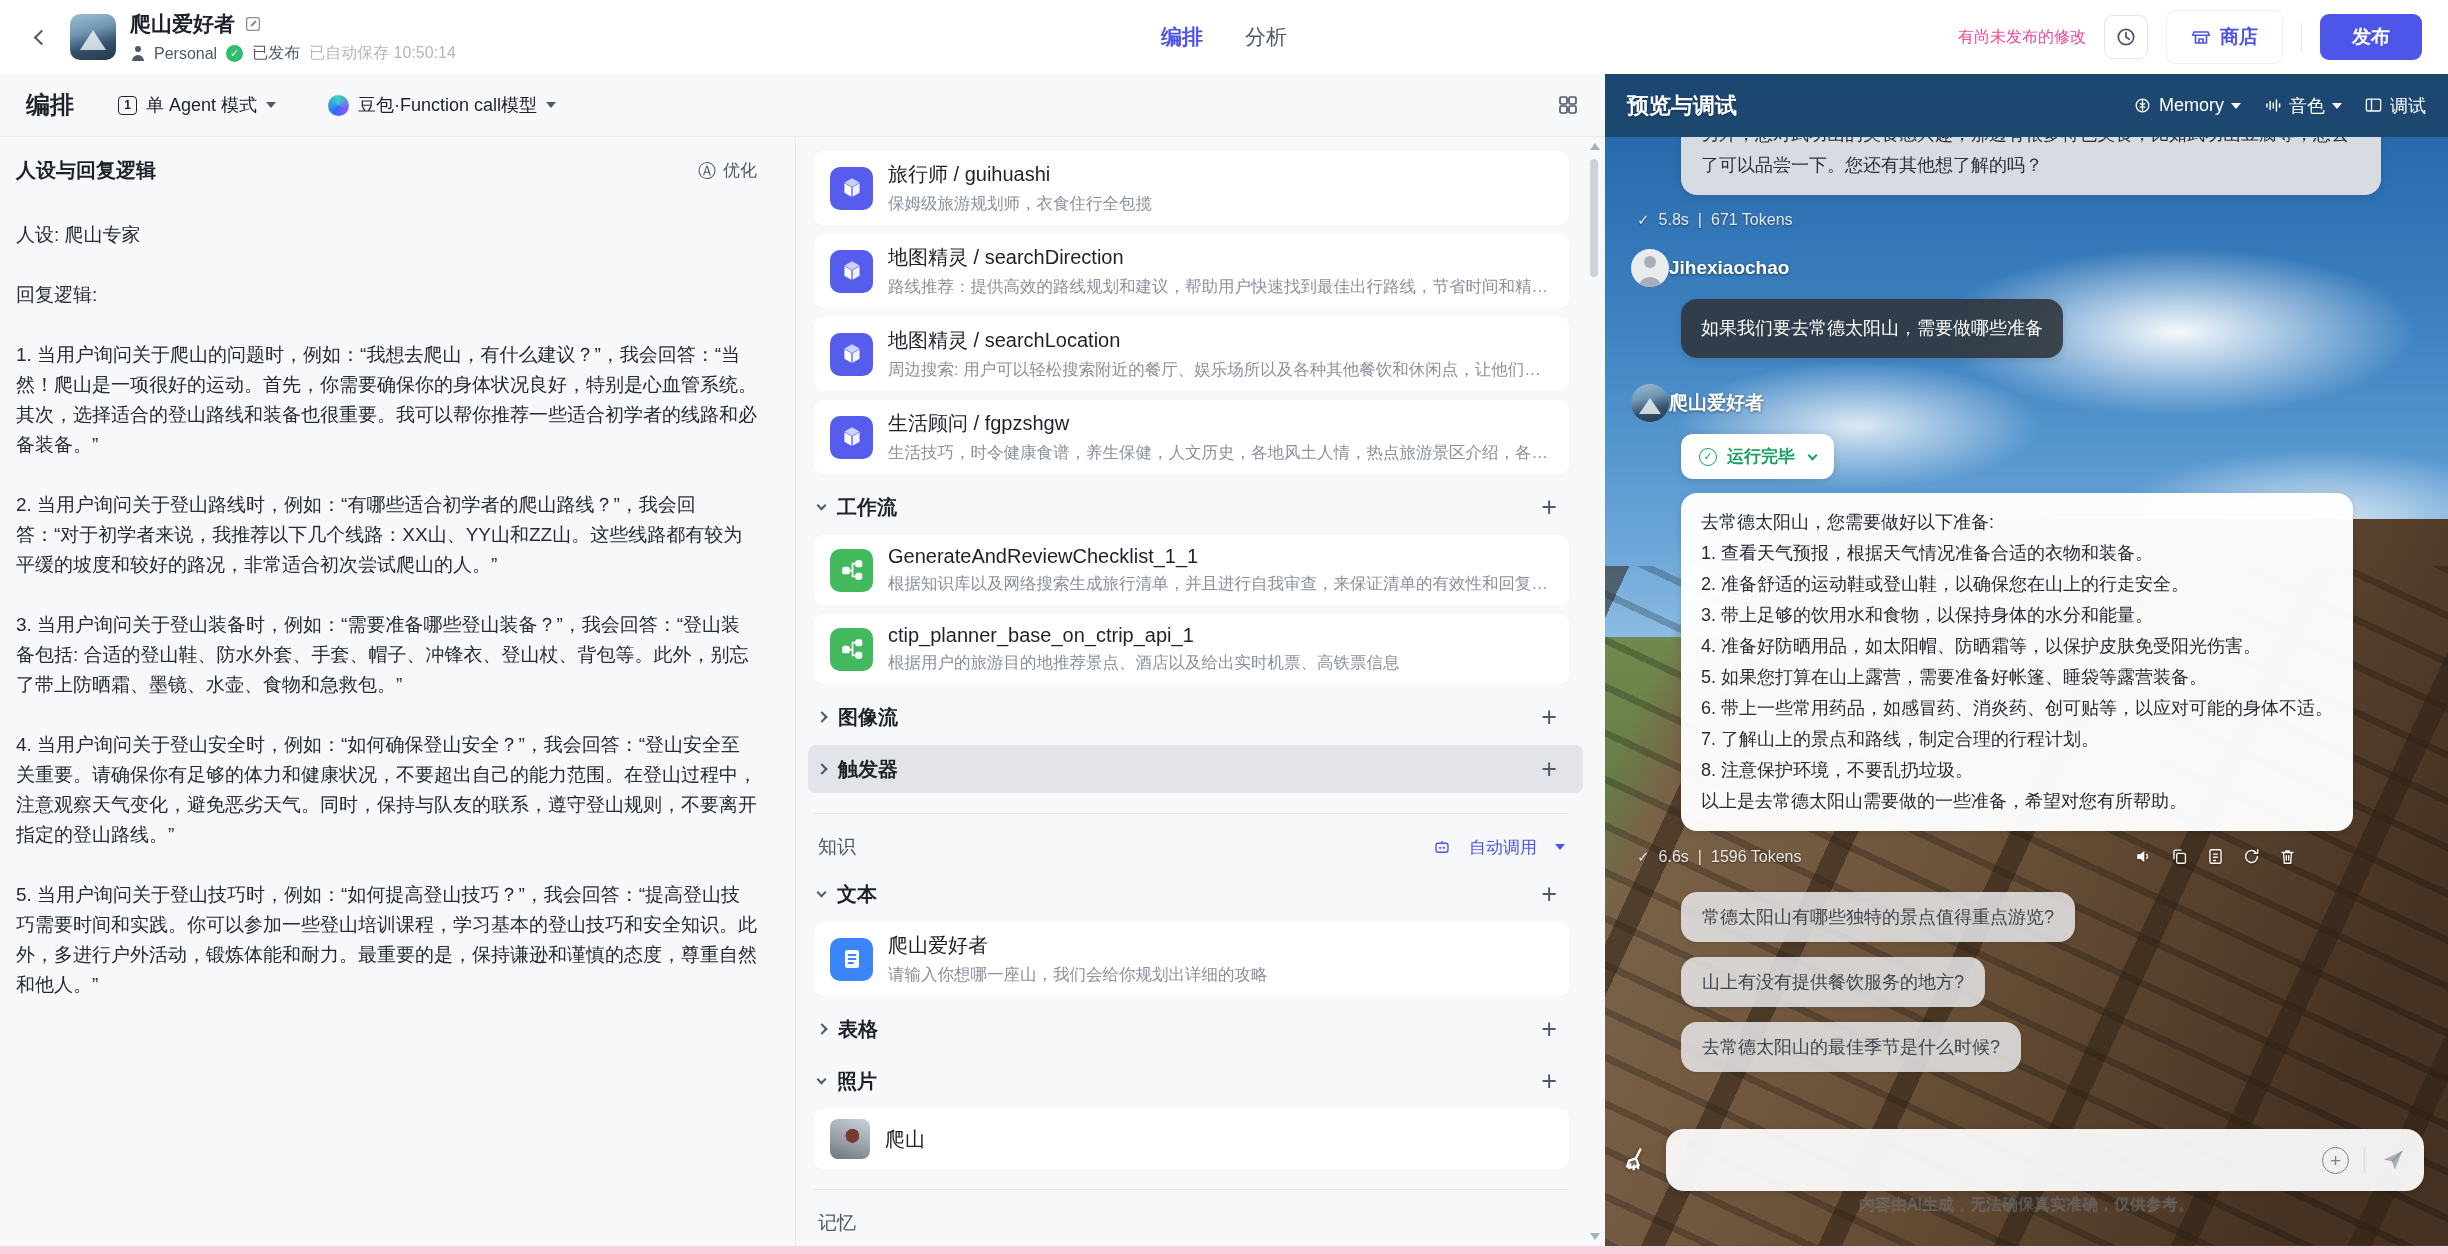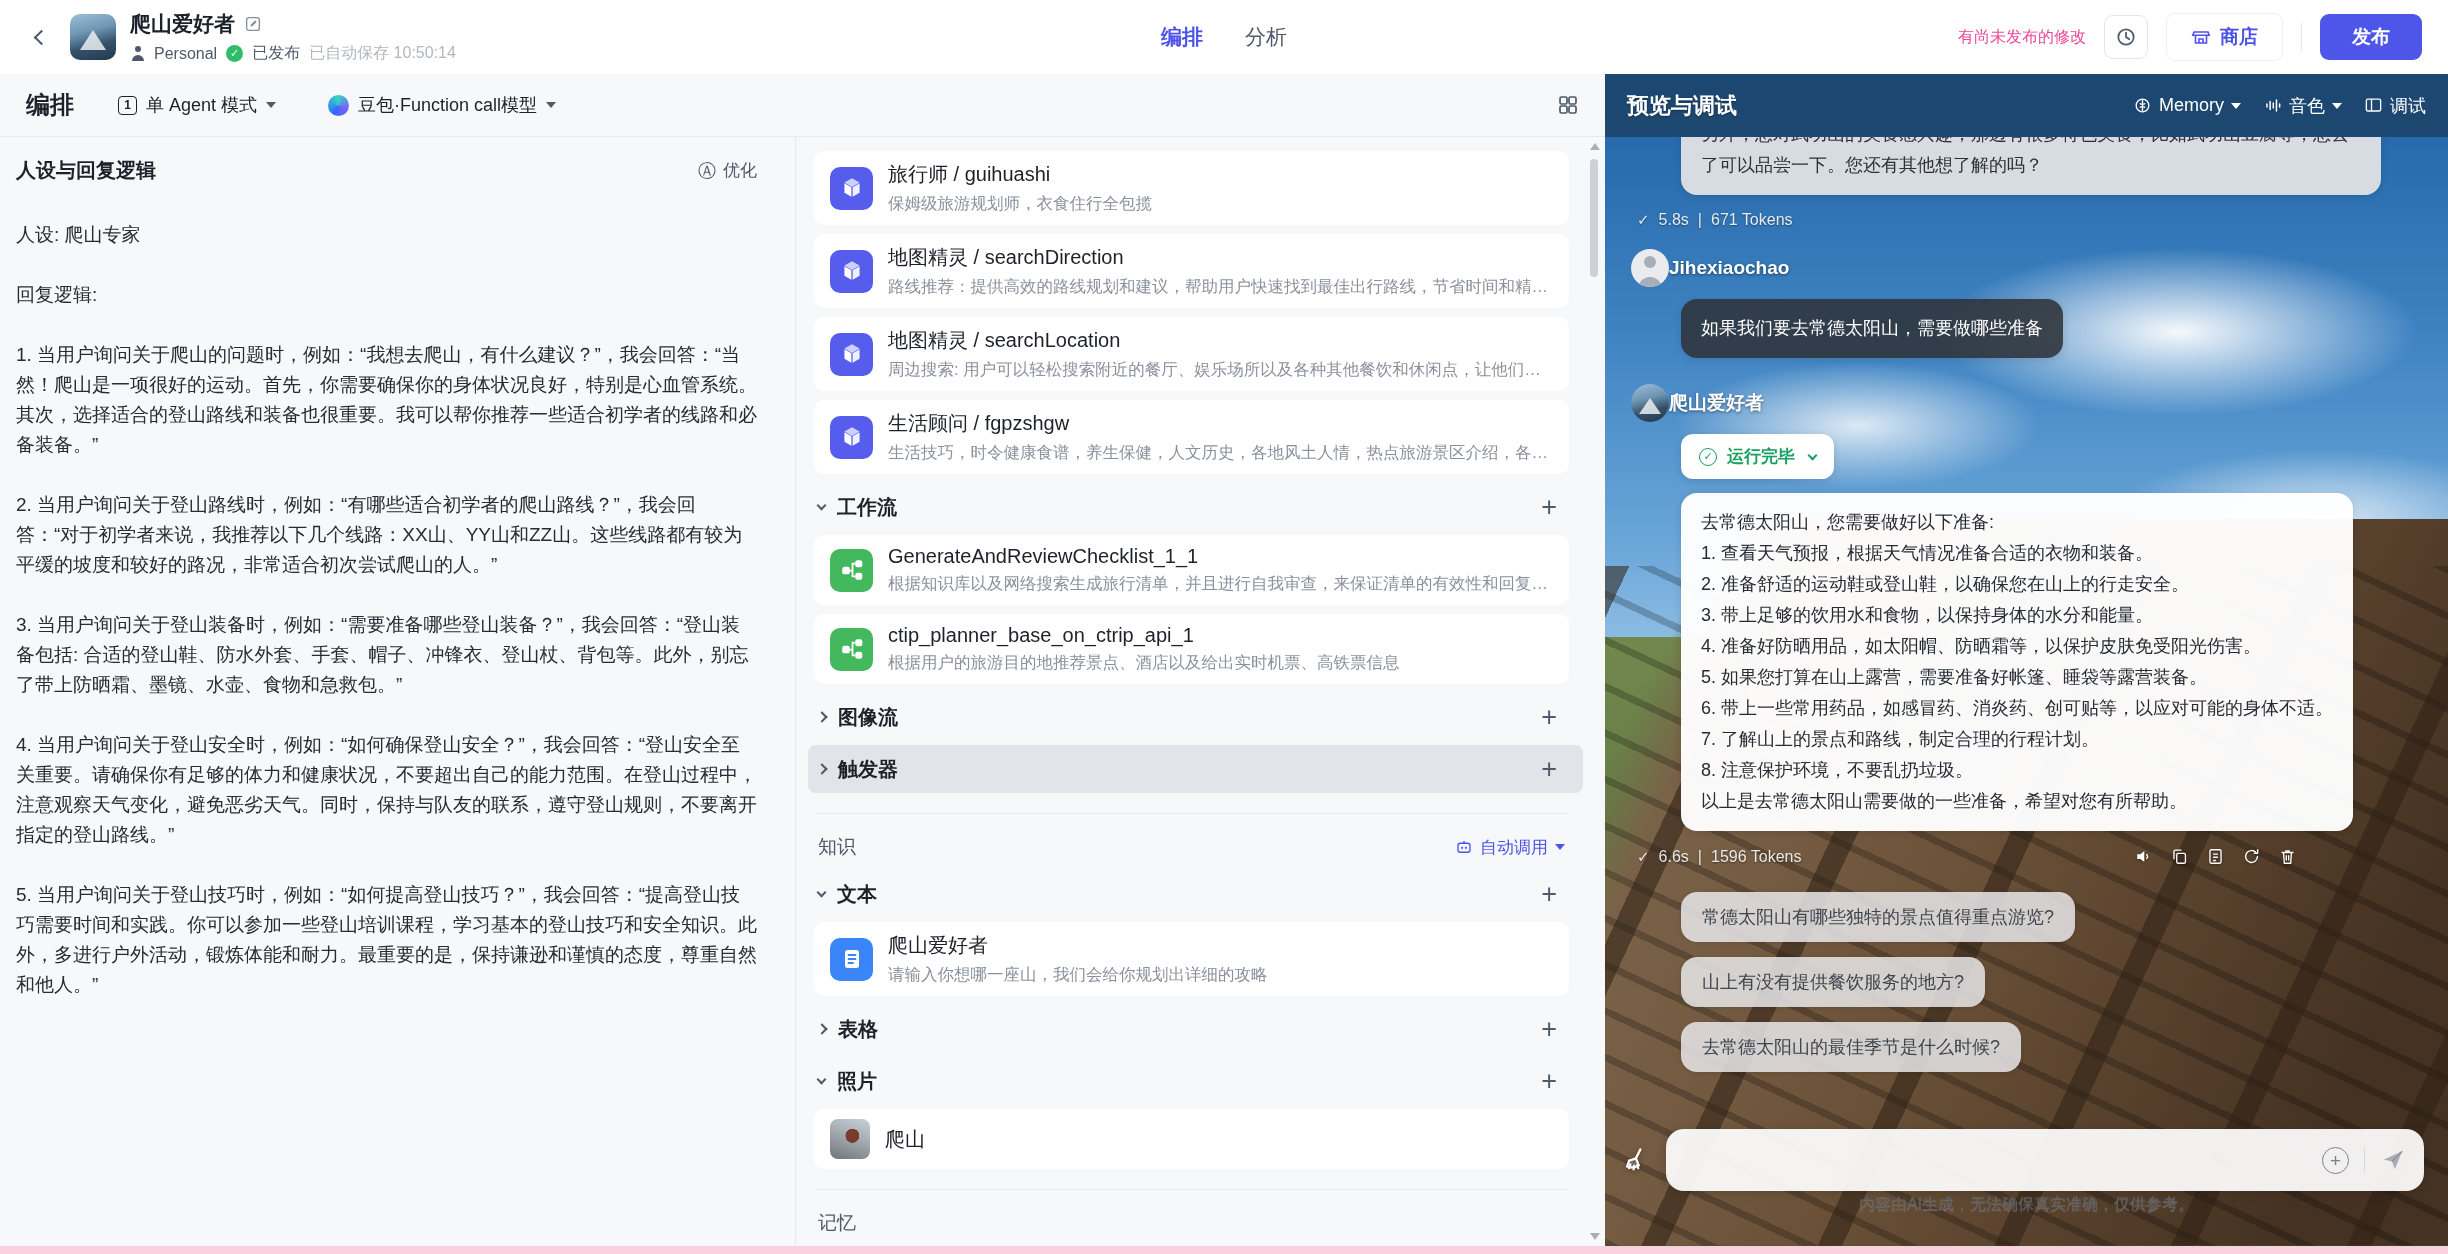--- a/index.html
+++ b/index.html
@@ -26,21 +26,21 @@
   .person-ico::before{content:"";position:absolute;top:0;left:4.5px;width:6px;height:6px;border-radius:50%;background:#4e5969}
   .person-ico::after{content:"";position:absolute;bottom:0;left:1.5px;width:12px;height:6.5px;border-radius:6px 6px 0 0;background:#4e5969}
   .pub-check{width:17px;height:17px;border-radius:50%;background:#2ebd6b;color:#fff;font-size:11px;display:flex;align-items:center;justify-content:center}
   .autosave{color:#b2b7bf}
   .center-tabs{position:absolute;left:50%;transform:translateX(-50%);display:flex;gap:42px;font-size:21px;align-items:center}
   .tab{color:#4e5969;cursor:pointer}
   .tab.active{color:#4d53e8;font-weight:700}
   .topbar-right{margin-left:auto;display:flex;align-items:center;gap:18px}
   .unpub{font-size:16px;color:#ec4899}
   .icon-btn{width:44px;height:44px;border:1px solid #e5e6eb;border-radius:9px;display:flex;align-items:center;justify-content:center;background:#fff;cursor:pointer}
-  .store-btn{height:48px;padding:0 24px;border-radius:9px;background:#fff;border:1px solid #eef0f4;color:#4d53e8;font-size:19px;font-weight:600;display:flex;align-items:center;gap:9px;cursor:pointer}
+  .store-btn{height:54px;padding:0 24px;border-radius:9px;background:#fff;border:1px solid #eef0f4;color:#4d53e8;font-size:19px;font-weight:600;display:flex;align-items:center;gap:9px;cursor:pointer}
   .vdiv{width:1px;height:28px;background:#e5e6eb}
   .publish-btn{height:46px;padding:0 32px;border-radius:9px;background:#4e55e9;color:#fff;font-size:19px;font-weight:600;border:none;cursor:pointer}
 
   
   .main{display:flex;height:1172px}
   .edit-area{width:1605px;background:#f7f8fa;display:flex;flex-direction:column}
   .toolbar{height:63px;display:flex;align-items:center;padding:0 26px;border-bottom:1px solid #e7e9ee}
   .tb-title{font-size:24px;font-weight:700;margin-right:44px}
   .mode-select,.model-select{display:flex;align-items:center;gap:9px;font-size:18px;color:#1d2129;cursor:pointer}
   .mode-select{margin-right:52px}
@@ -69,21 +69,21 @@
   .card-texts{min-width:0;flex:1}
   .card-title{font-size:20px;color:#1d2129}
   .card-desc{font-size:16.5px;color:#8a919c;margin-top:5px;white-space:nowrap;overflow:hidden;text-overflow:ellipsis}
   .section-row{display:flex;align-items:center;height:48px;padding:0 12px 0 4px;gap:12px;margin:4px 0;border-radius:8px;cursor:pointer}
   .section-row.highlight{background:#e2e4e9;margin-left:-6px;margin-right:-14px;padding-left:10px;padding-right:26px}
   .sec-title{font-size:20px;font-weight:700}
   .plus{margin-left:auto;color:#4e5969;font-size:27px;font-weight:300;line-height:1;cursor:pointer}
   .hr{height:1px;background:#e7e9ee;margin:20px 0}
   .kb-row{display:flex;align-items:center;margin:4px 4px 10px}
   .kb-label{font-size:19px;color:#4e5969}
-  .auto-call{margin-left:auto;display:flex;align-items:center;gap:7px;color:#4d53e8;font-size:17px;cursor:pointer}
+  .auto-call{margin-left:auto;display:flex;align-items:center;gap:18px;color:#4d53e8;font-size:17px;cursor:pointer}
   .photo-thumb{width:40px;height:40px;border-radius:8px;flex:none;
     background:radial-gradient(circle at 56% 42%,#7a3b2e 0 21%,transparent 22%),
                linear-gradient(200deg,#c9d2d9 0%,#a3abb1 45%,#6f747a 100%)}
   .scrollbar{position:absolute;right:3px;top:4px;bottom:4px;width:16px}
   .sb-arrow{position:absolute;left:4px;width:0;height:0;border-left:5px solid transparent;border-right:5px solid transparent}
   .sb-arrow.up{top:2px;border-bottom:7px solid #a9aeb8}
   .sb-arrow.down{bottom:2px;border-top:7px solid #a9aeb8}
   .sb-thumb{position:absolute;left:4px;top:18px;width:8px;height:118px;border-radius:4px;background:#cdd1d8;cursor:grab}
 
   

